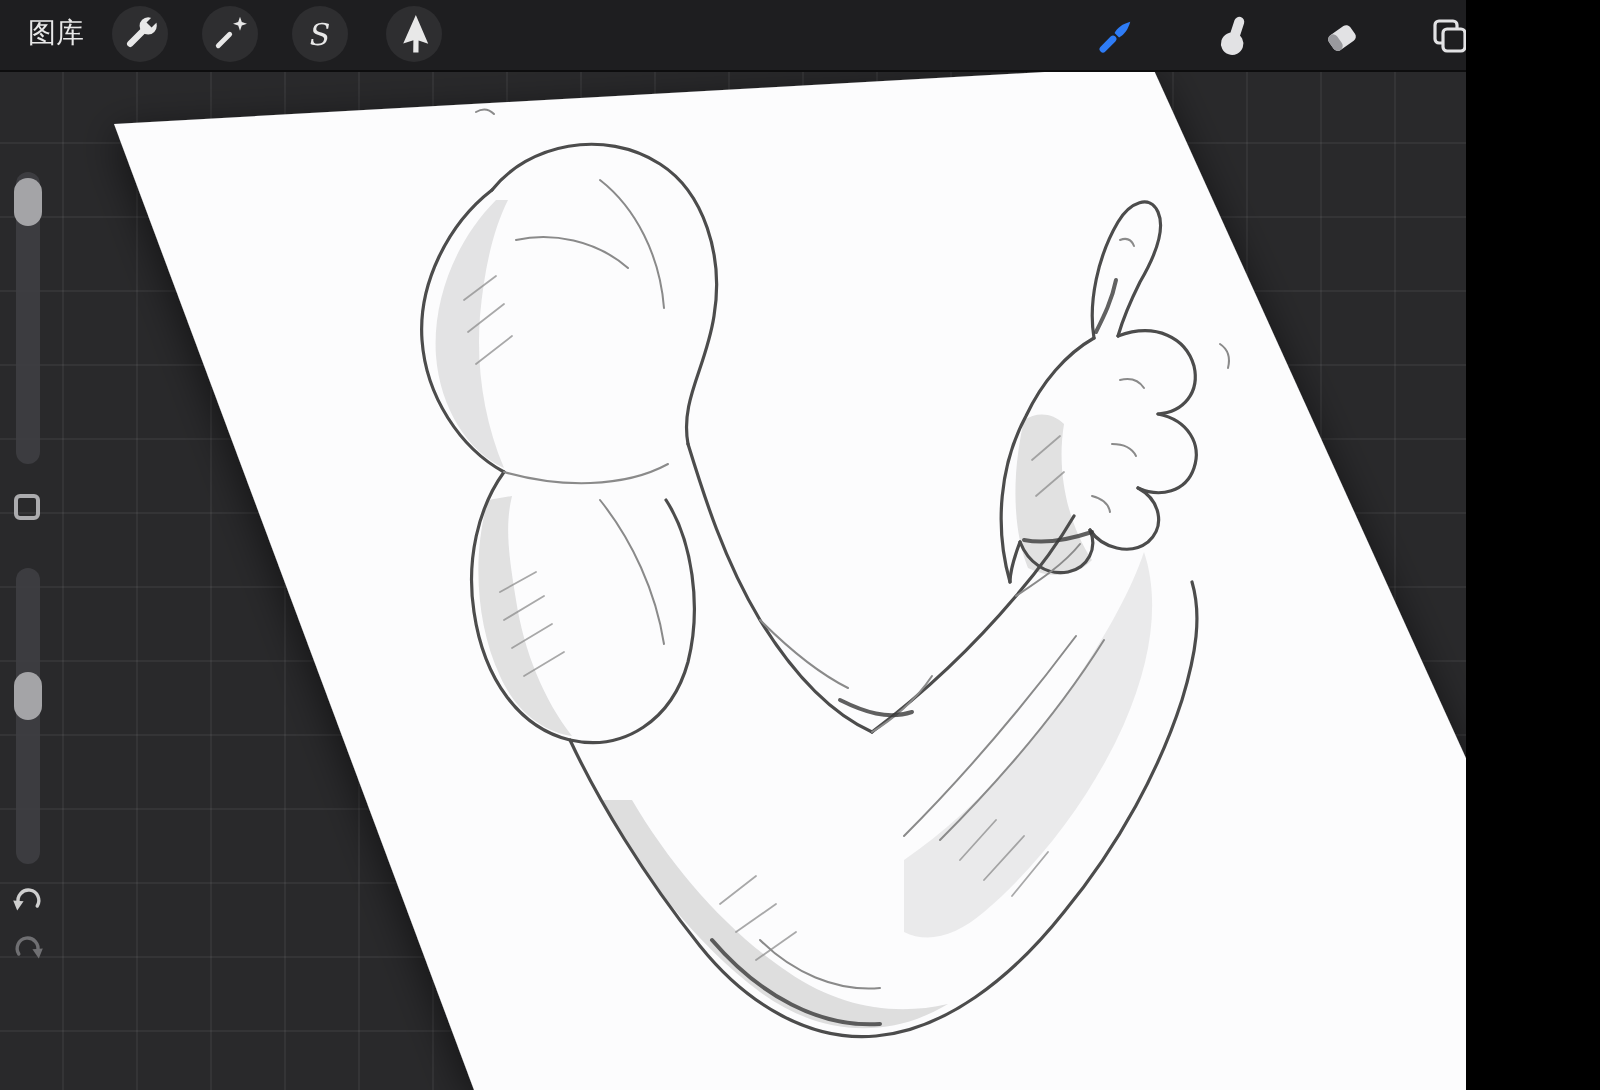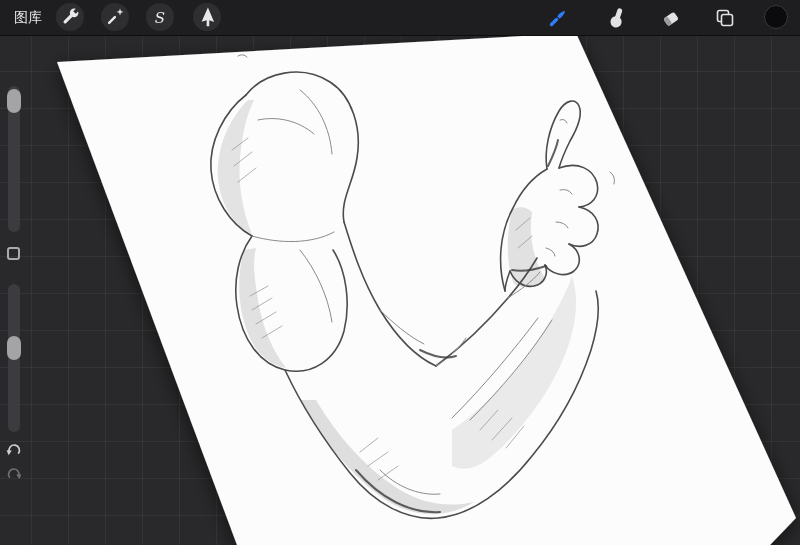--- a/index.html
+++ b/index.html
@@ -1,17 +1,17 @@
 <!DOCTYPE html>
 <html><head>
 <meta charset="utf-8">
 <style>
   html,body{margin:0;padding:0;background:#000;}
   .stage{
-    position:relative;width:800px;height:545px;overflow:hidden;
+    position:relative;width:733px;height:545px;overflow:hidden;
     font-family:"DejaVu Sans","Liberation Sans",sans-serif;
     background-color:#29292b;
     background-image:
       linear-gradient(rgba(255,255,255,0.05) 1px, transparent 1px),
       linear-gradient(90deg, rgba(255,255,255,0.05) 1px, transparent 1px);
     background-size:37px 37px;
     background-position:-6px -3px;
   }
   
   .artboard{position:absolute;left:0;top:0;width:800px;height:545px;}

